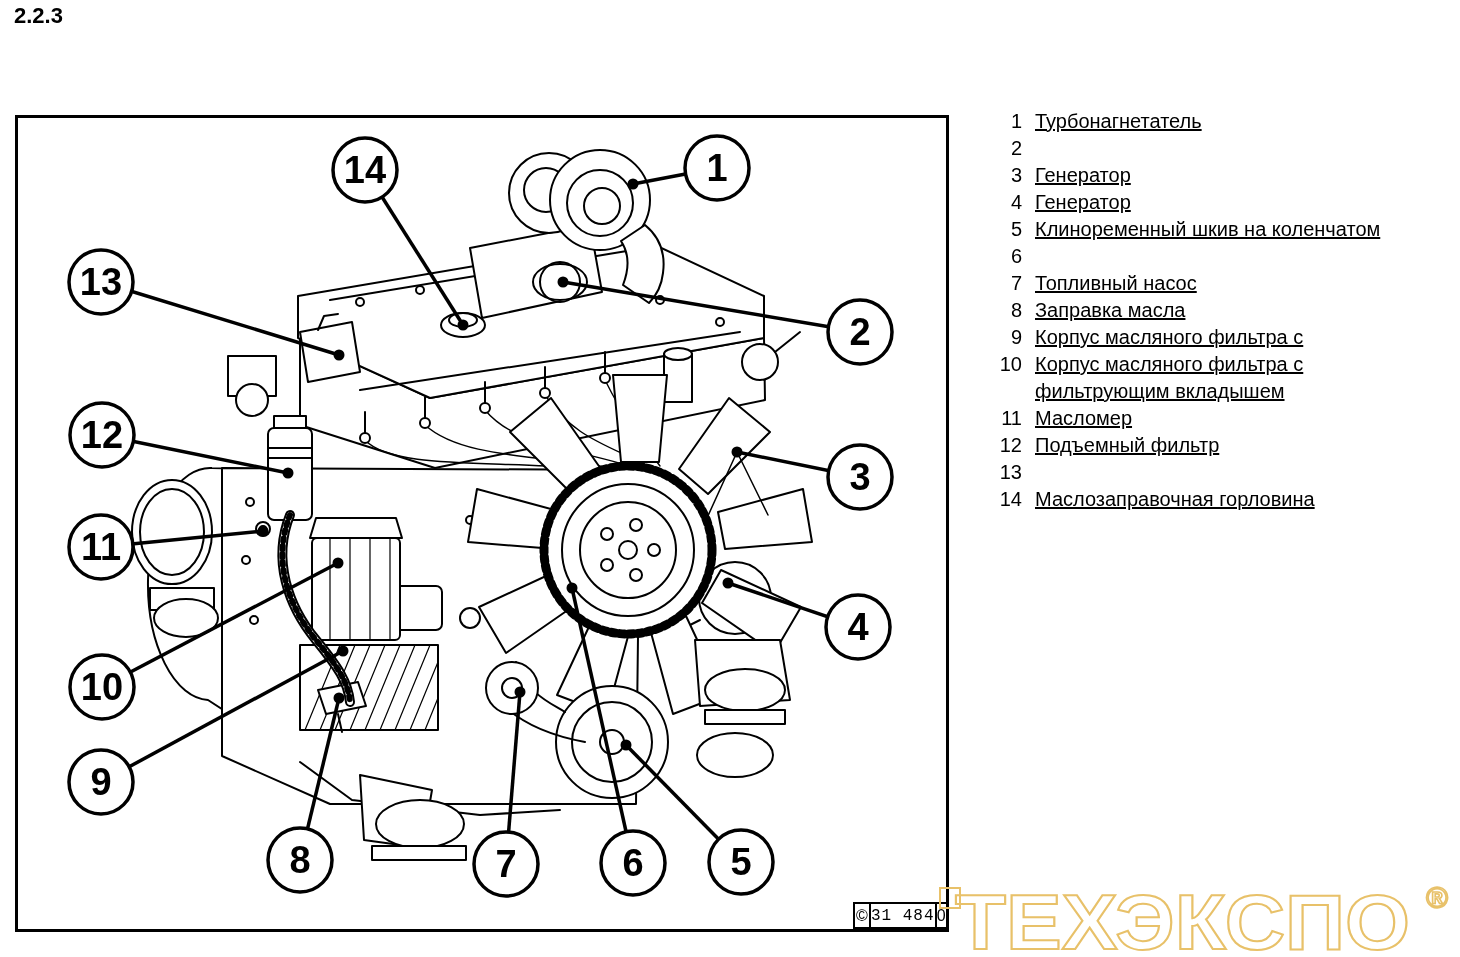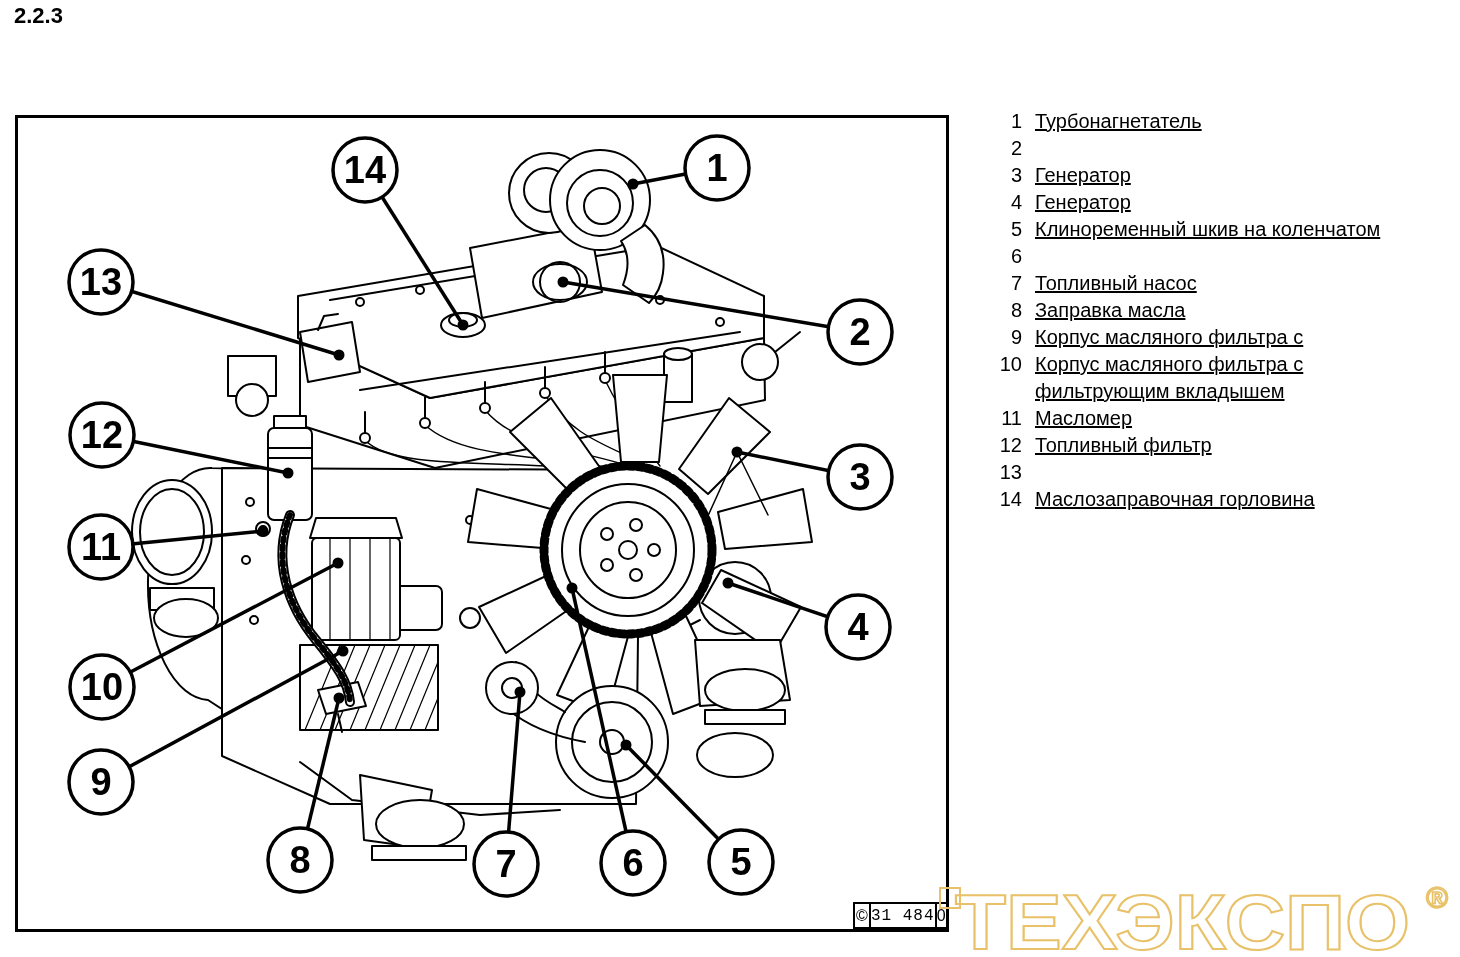--- a/index.html
+++ b/index.html
@@ -306,21 +306,21 @@
     </div>
     <div class="legend-row">
       <div class="legend-num">11</div>
       <div class="legend-text">
         <div>Масломер</div>
       </div>
     </div>
     <div class="legend-row">
       <div class="legend-num">12</div>
       <div class="legend-text">
-        <div>Топливный фильтр</div>
+        <div>Подъемный фильтр</div>
       </div>
     </div>
     <div class="legend-row">
       <div class="legend-num">13</div>
     </div>
     <div class="legend-row">
       <div class="legend-num">14</div>
       <div class="legend-text">
         <div>Маслозаправочная горловина</div>
       </div>

